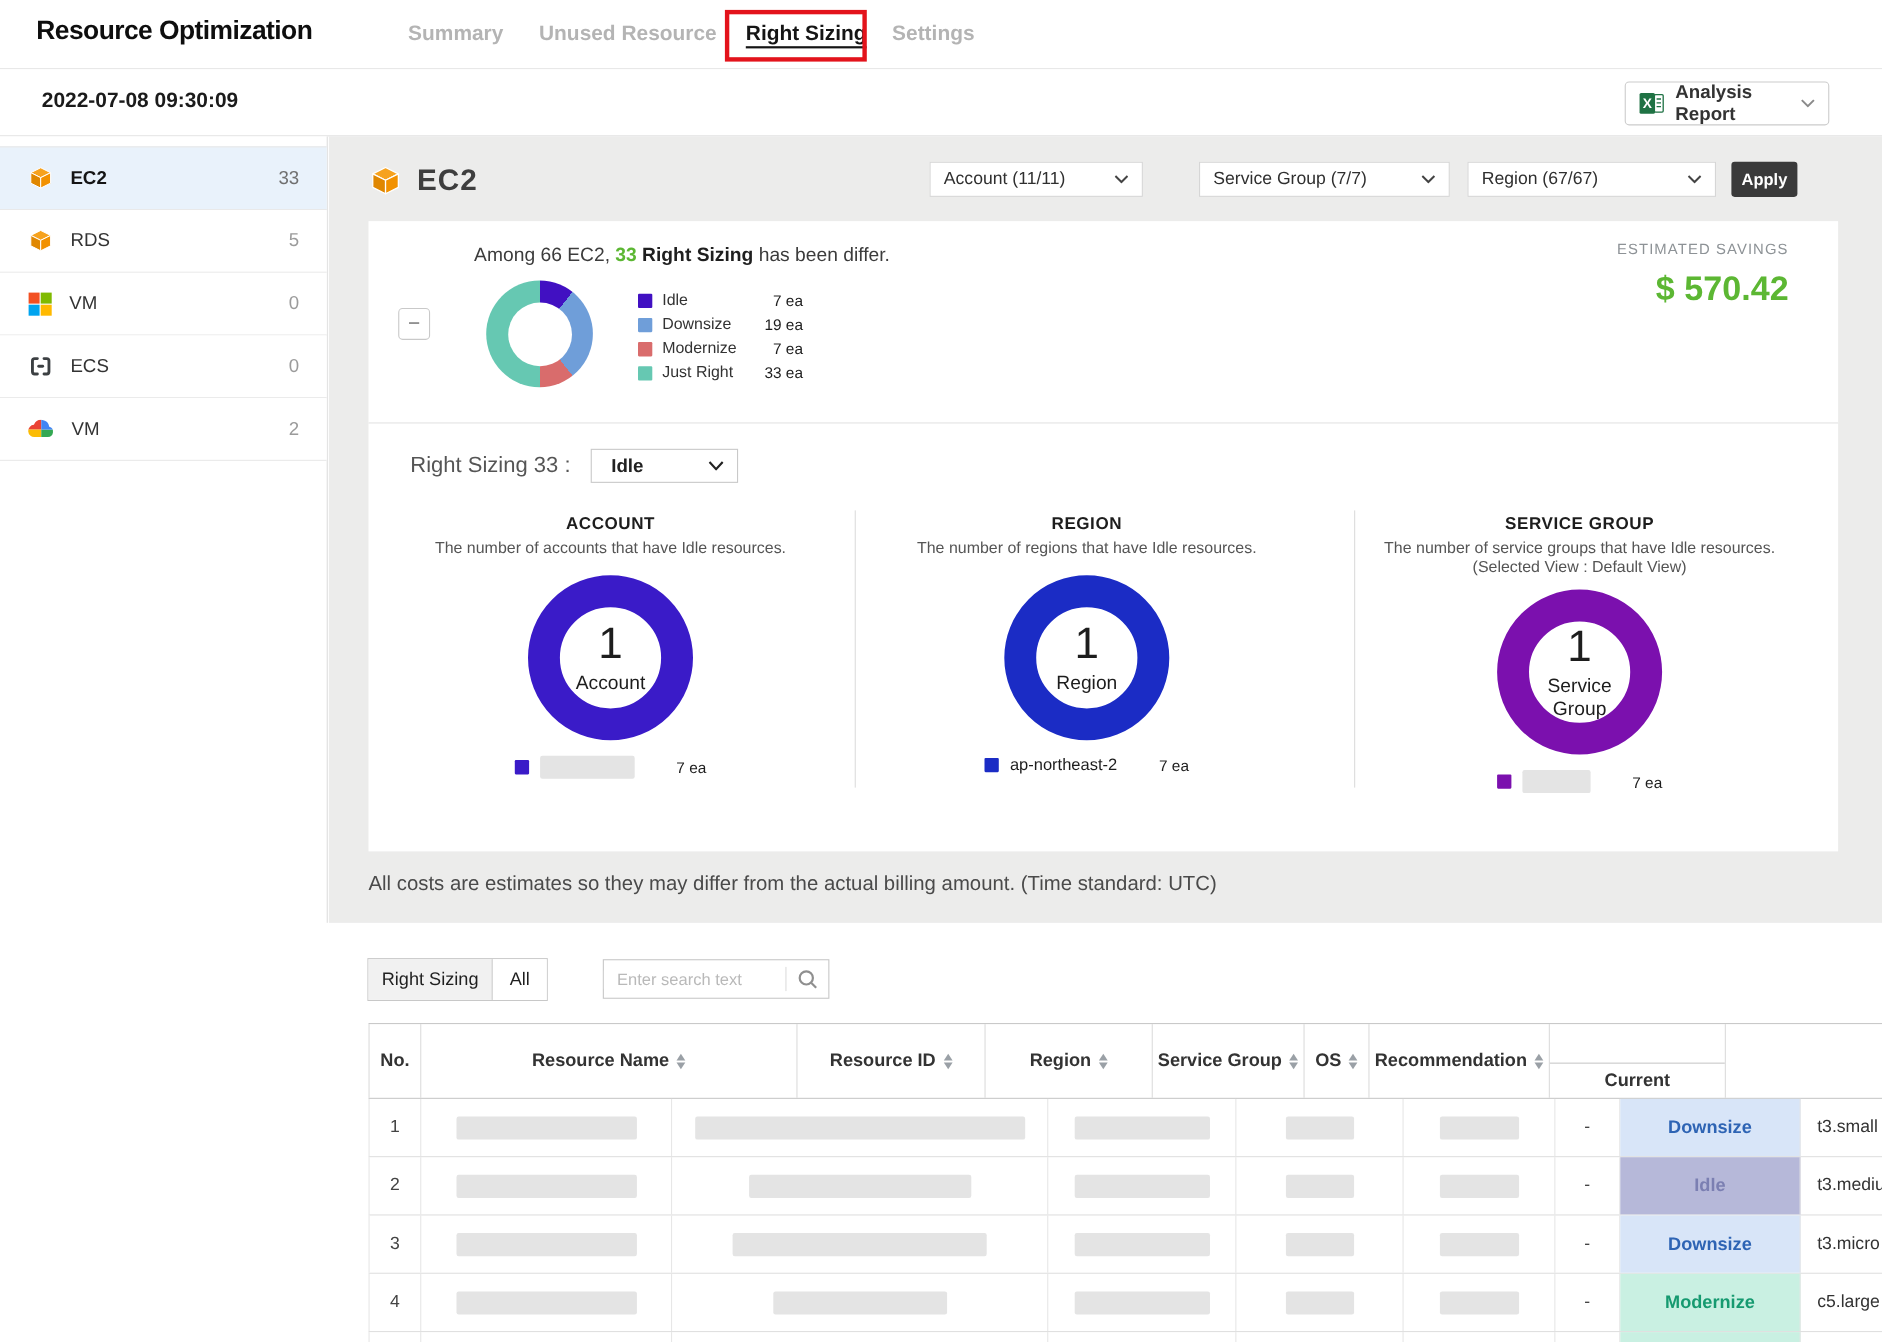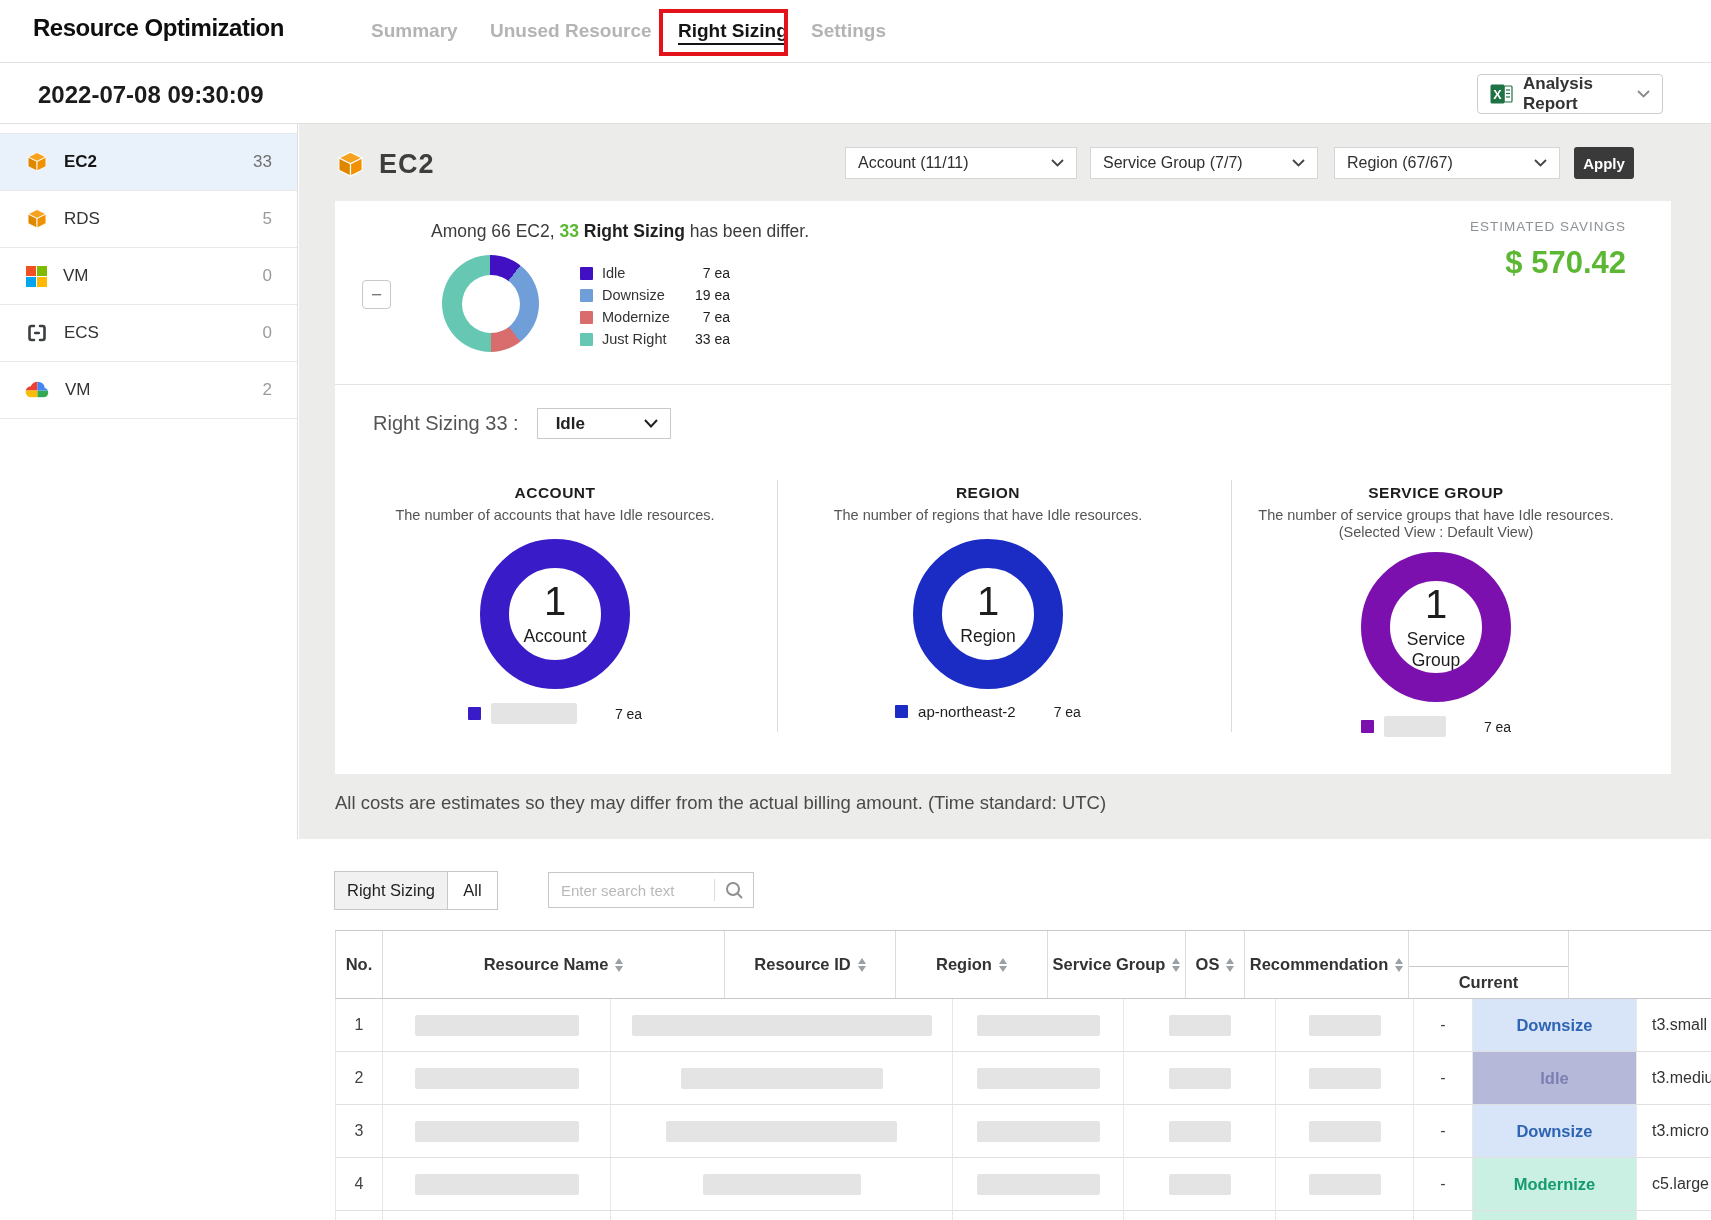--- a/index.html
+++ b/index.html
@@ -7,21 +7,21 @@
        font-family:"Liberation Sans",sans-serif;color:#333;}
   
   .topbar{position:absolute;left:0;top:0;width:1711px;height:62px;background:#fff;border-bottom:1px solid #e3e3e3;}
   .app-title{position:absolute;left:33px;top:14px;font-size:24px;font-weight:800;color:#0e0e0e;letter-spacing:-0.5px;}
   .tab{position:absolute;top:20px;font-size:19px;font-weight:700;color:#b4b4b4;cursor:pointer;white-space:nowrap;}
   .tab.t0{left:371px}.tab.t1{left:490px}.tab.t2{left:678px}.tab.t3{left:811px}
   .tab.active{color:#151515;text-decoration:underline;text-underline-offset:6px;text-decoration-thickness:2px;}
   .tab-box{position:absolute;left:659px;top:9px;width:129px;height:47px;border:4px solid #e3131b;box-sizing:border-box;}
   
   .subbar{position:absolute;left:0;top:63px;width:1711px;height:60px;background:#fff;}
-  .timestamp{position:absolute;left:38px;top:18px;font-size:24px;font-weight:700;color:#1b1b1b;}
+  .timestamp{position:absolute;left:38px;top:18px;font-size:19px;font-weight:700;color:#1b1b1b;}
   .report-btn{position:absolute;right:48px;top:11px;height:40px;width:186px;border:1px solid #cccccc;border-radius:4px;
               background:#fff;display:flex;align-items:center;padding:0 12px;box-sizing:border-box;cursor:pointer;}
   .report-btn .lbl{font-size:17px;font-weight:700;color:#333;margin-left:10px;}
   .report-btn .chev{margin-left:auto;}
   
   .bodywrap{position:absolute;left:0;top:123px;width:1711px;height:1097px;border-top:1px solid #e0e0e0;box-sizing:border-box;}
   .sidebar{position:absolute;left:0;top:0;width:298px;height:715px;background:#fff;border-right:1px solid #dedede;box-sizing:border-box;}
   .side-list{margin-top:9px;}
   .side-item{height:56px;display:flex;align-items:center;padding:0 25px;border-bottom:1px solid #e9e9e9;cursor:pointer;background:#fff;}
   .side-item:first-child{border-top:1px solid #e9e9e9;}
@@ -30,21 +30,21 @@
   .side-item.selected .slabel{font-weight:700;color:#151515;}
   .side-item .scount{margin-left:auto;font-size:17px;color:#9b9b9b;}
   .side-item.selected .scount{color:#6f6f6f;}
   
   .main{position:absolute;left:299px;top:0;width:1412px;height:715px;background:#ececeb;}
   .service-header{position:absolute;left:36px;top:25px;display:flex;align-items:center;}
   .service-header .stitle{margin-left:13px;font-size:27px;font-weight:700;color:#3e3e3e;letter-spacing:1px;}
   .filterbox{position:absolute;top:23px;height:32px;background:#fff;border:1px solid #d6d6d6;box-sizing:border-box;
              display:flex;align-items:center;padding:0 12px;font-size:16px;color:#2f2f2f;cursor:pointer;}
   .filterbox .chev{margin-left:auto;}
-  .f-account{left:546px;width:232px;} .f-sgroup{left:791px;width:228px;} .f-region{left:1035px;width:226px;}
+  .f-account{left:546px;width:194px;} .f-sgroup{left:791px;width:228px;} .f-region{left:1035px;width:226px;}
   .apply-btn{position:absolute;left:1275px;top:23px;width:60px;height:32px;background:#3a3a3a;color:#fff;
              font-size:15px;font-weight:700;border:none;border-radius:3px;display:flex;align-items:center;justify-content:center;cursor:pointer;}
   
   .card{position:absolute;left:36px;top:77px;width:1336px;height:573px;background:#fff;}
   .collapse-btn{position:absolute;left:27px;top:79px;width:27px;height:27px;border:1px solid #c9c9c9;border-radius:4px;
                 background:#fff;color:#777;font-size:19px;display:flex;align-items:center;justify-content:center;cursor:pointer;}
   .summary{position:absolute;left:96px;top:20px;font-size:17.5px;color:#3c3c3c;}
   .summary b{color:#1f1f1f;} .summary .grn{color:#5cb733;font-weight:700;}
   .donut{position:absolute;left:107px;top:54px;width:97px;height:97px;border-radius:50%;}
   .donut .hole{position:absolute;left:19.5px;top:19.5px;width:58px;height:58px;border-radius:50%;background:#fff;}
@@ -57,21 +57,21 @@
   .savings .slab{font-size:13.5px;color:#8d9296;letter-spacing:1px;}
   .savings .sval{margin-top:11px;font-size:31px;font-weight:700;color:#5cb733;}
   .card-div{position:absolute;left:0;top:183px;width:1336px;height:1px;background:#e3e3e3;}
   .rs-select-row{position:absolute;left:38px;top:207px;display:flex;align-items:center;}
   .rs-select-row .rslabel{font-size:20px;color:#555;}
   .rs-dropdown{margin-left:18px;width:134px;height:31px;border:1px solid #c9c9c9;background:#fff;display:flex;align-items:center;
                padding:0 12px 0 18px;box-sizing:border-box;cursor:pointer;}
   .rs-dropdown .rsval{font-size:17px;font-weight:700;color:#222;}
   .rs-dropdown .chev{margin-left:auto;}
   
-  .breakdown{position:absolute;left:0;top:261px;width:1148px;height:328px;}
+  .breakdown{position:absolute;left:0;top:245px;width:1148px;height:328px;}
   .vdiv{position:absolute;top:18px;width:1px;height:252px;background:#dcdcdc;}
   .vd1{left:442px}.vd2{left:896px}
   .bcol{position:absolute;top:0;width:400px;text-align:center;}
   .bcA{left:20px}.bcB{left:453px}.bcC{left:901px}
   .btitle{margin-top:22px;font-size:15.5px;font-weight:700;color:#1d1d1d;letter-spacing:0.5px;}
   .bdesc{margin-top:5px;font-size:14.5px;color:#555;}
   .ring{position:relative;margin:0 auto;width:150px;height:150px;border-radius:50%;border:29px solid #3a1bc8;box-sizing:border-box;}
   .bcA .ring,.bcB .ring{margin-top:16px;} .bcC .ring{margin-top:12px;}
   .ring .rcenter{position:absolute;left:-29px;top:-29px;width:150px;height:150px;display:flex;flex-direction:column;
                  align-items:center;justify-content:center;}

